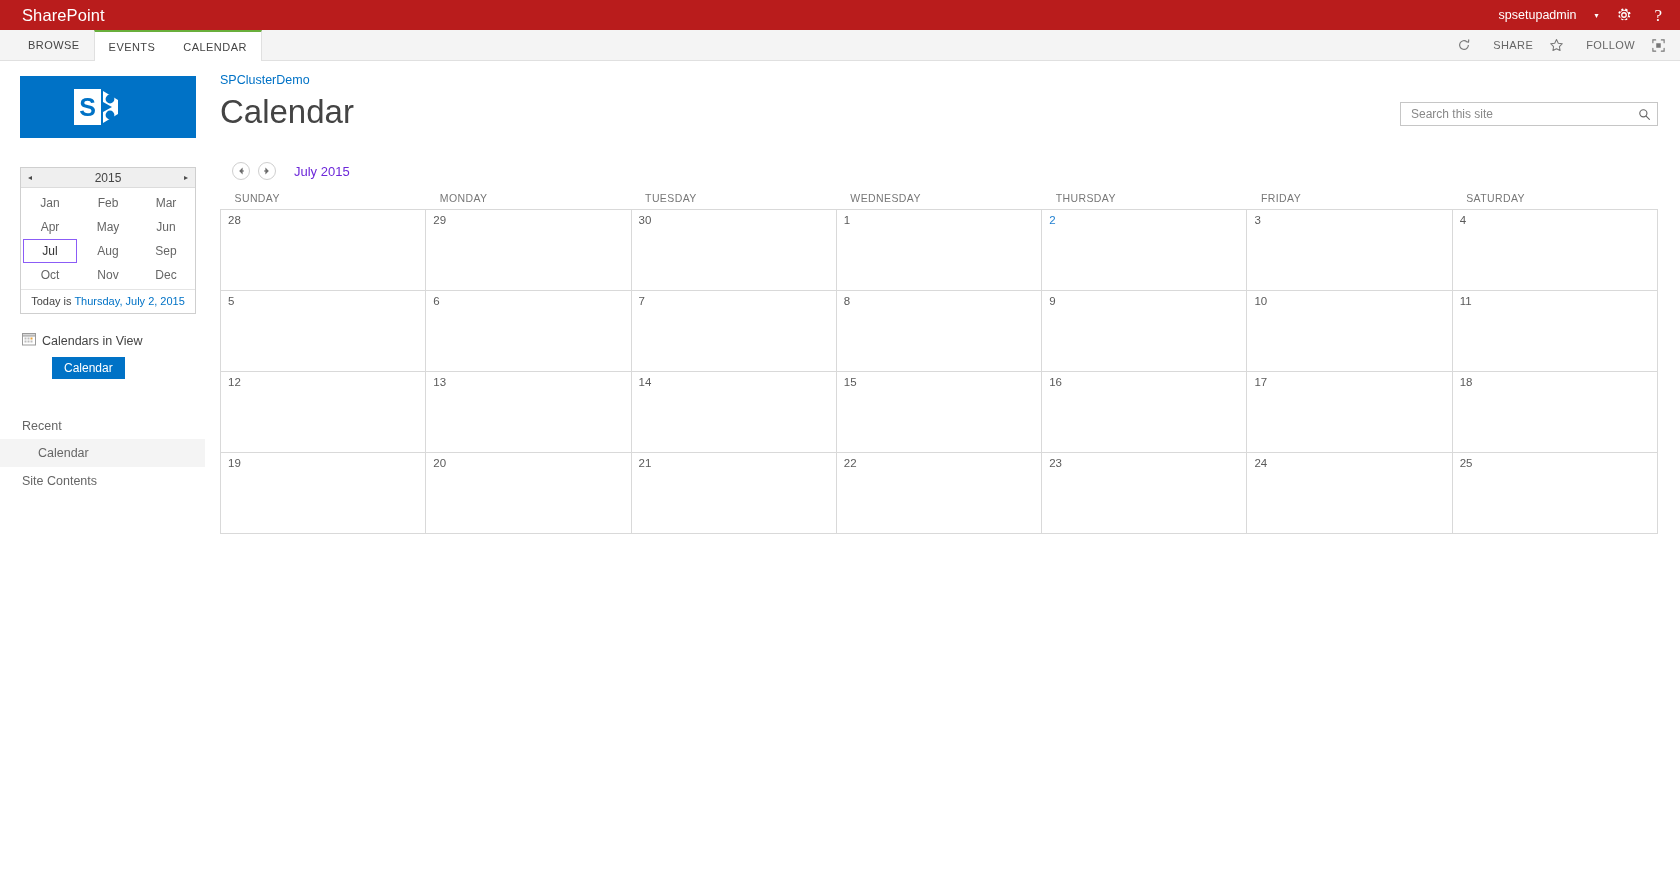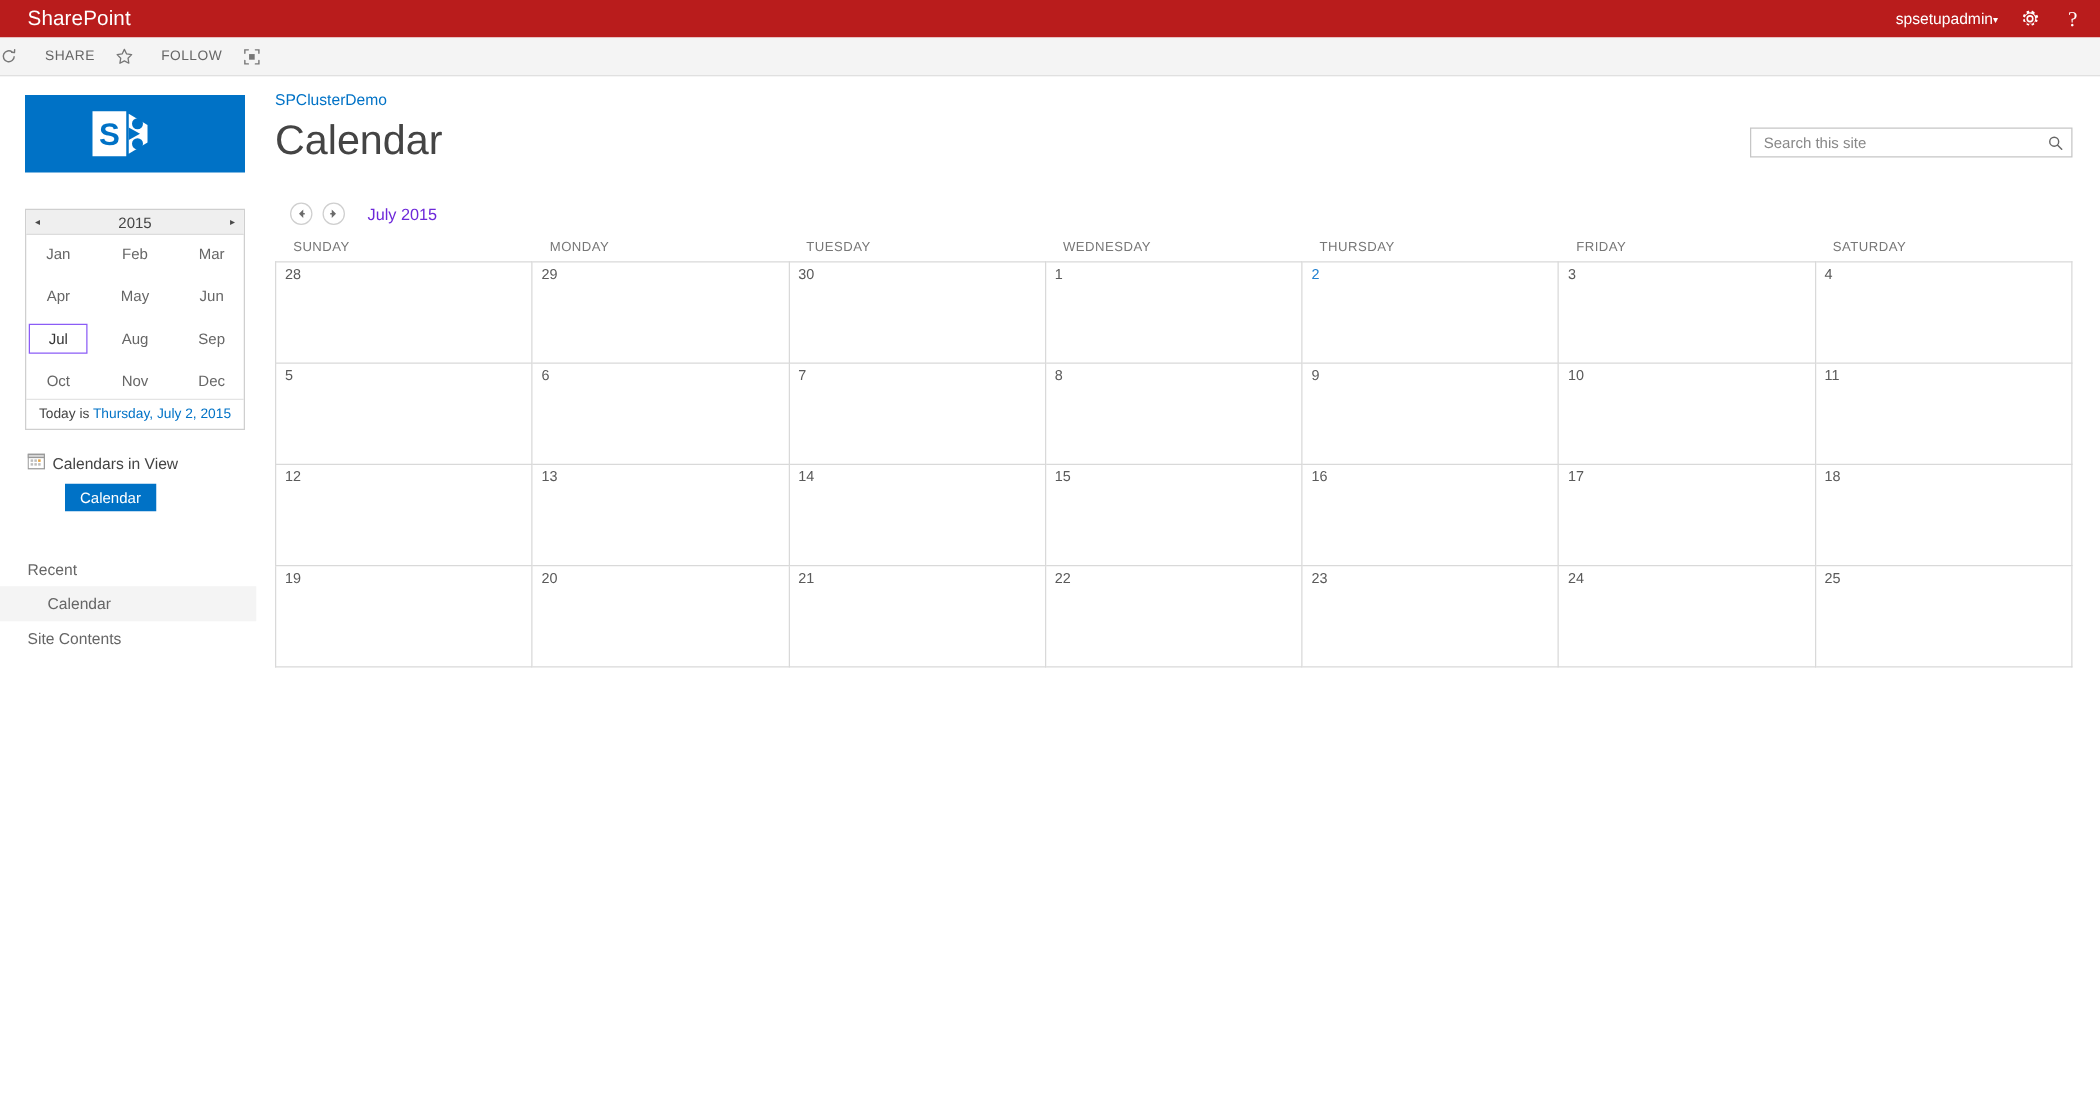--- a/index.html
+++ b/index.html
@@ -30,21 +30,21 @@
     display: flex;
     align-items: center;
     gap: 18px;
     color: #ffffff;
   }
   #user-menu {
     font-size: 12.5px;
     color: #ffffff;
     display: flex;
     align-items: center;
-    gap: 0;
+    gap: 18px;
     cursor: pointer;
   }
   #user-menu .caret {
     font-size: 8px;
     line-height: 1;
     position: relative;
     top: 1px;
   }
   .suite-icon {
     display: inline-flex;
@@ -160,21 +160,20 @@
     font-size: 8px;
     color: #4a4a4a;
     cursor: pointer;
     line-height: 1;
   }
   #dp-year { font-size: 12px; color: #444; }
   #dp-months {
     display: grid;
     grid-template-columns: repeat(3, 1fr);
     padding: 3px 0 2px 0;
-    gap: 10px;
   }
   .dp-month {
     text-align: center;
     font-size: 12px;
     color: #666;
     padding: 4px 0;
     cursor: pointer;
     border: 1px solid transparent;
     margin: 0 2px;
   }
@@ -350,20 +349,27 @@
       <svg width="16" height="16" viewBox="0 0 16 16" fill="#ffffff" aria-hidden="true">
         <path d="M8 5.1A2.9 2.9 0 1 0 8 10.9 2.9 2.9 0 1 0 8 5.1zm0 4.5A1.6 1.6 0 1 1 8 6.4a1.6 1.6 0 0 1 0 3.2z"></path>
         <path d="M14.3 9.1l-1.2-.4a5 5 0 0 0 0-1.4l1.2-.4a.4.4 0 0 0 .2-.5l-.5-1.3a.4.4 0 0 0-.5-.2l-1.2.4a5.2 5.2 0 0 0-1-1l.4-1.2a.4.4 0 0 0-.2-.5L9.9 1.5a.4.4 0 0 0-.5.2L9 2.9a5 5 0 0 0-1.4 0l-.4-1.2a.4.4 0 0 0-.5-.2l-1.3.5a.4.4 0 0 0-.2.5l.4 1.2a5.2 5.2 0 0 0-1 1l-1.2-.4a.4.4 0 0 0-.5.2l-.5 1.3a.4.4 0 0 0 .2.5l1.2.4a5 5 0 0 0 0 1.4l-1.2.4a.4.4 0 0 0-.2.5l.5 1.3a.4.4 0 0 0 .5.2l1.2-.4a5.2 5.2 0 0 0 1 1l-.4 1.2a.4.4 0 0 0 .2.5l1.3.5a.4.4 0 0 0 .5-.2l.4-1.2a5 5 0 0 0 1.4 0l.4 1.2a.4.4 0 0 0 .5.2l1.3-.5a.4.4 0 0 0 .2-.5l-.4-1.2a5.2 5.2 0 0 0 1-1l1.2.4a.4.4 0 0 0 .5-.2l.5-1.3a.4.4 0 0 0-.2-.5zM8 12.2A4.2 4.2 0 1 1 8 3.8a4.2 4.2 0 0 1 0 8.4z"></path>
       </svg>
     </span>
     <span class="suite-icon" id="help-icon">?</span>
   </div>
 </div>
 
 <div id="ribbon-row">
+  <div id="ribbon-tabs">
+    <div class="ribbon-tab">BROWSE</div>
+    <div id="ribbon-group">
+      <div class="ribbon-tab grouped">EVENTS</div>
+      <div class="ribbon-tab grouped">CALENDAR</div>
+    </div>
+  </div>
   <div id="ribbon-right">
     <div class="ribbon-action">
       <span>
         <svg width="14" height="14" viewBox="0 0 16 16" fill="none" stroke="#777" stroke-width="1.3" aria-hidden="true">
           <path d="M11.2 4.2A5 5 0 1 0 13 8"></path>
           <path d="M13.4 2.1l-.2 2.6-2.6-.4" stroke-linecap="round" stroke-linejoin="round"></path>
         </svg>
       </span>
       <span>SHARE</span>
     </div>

